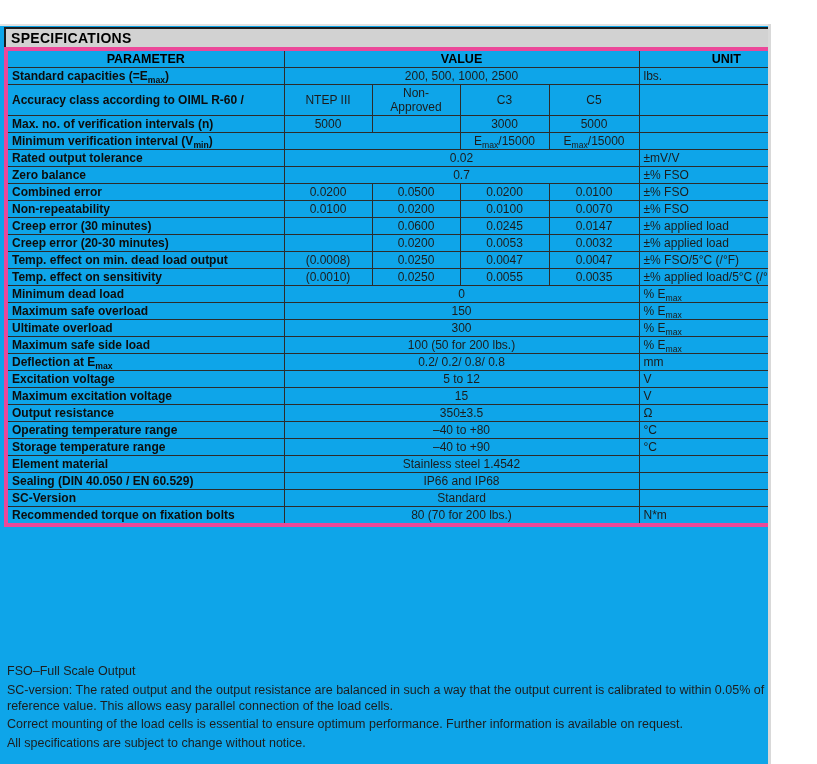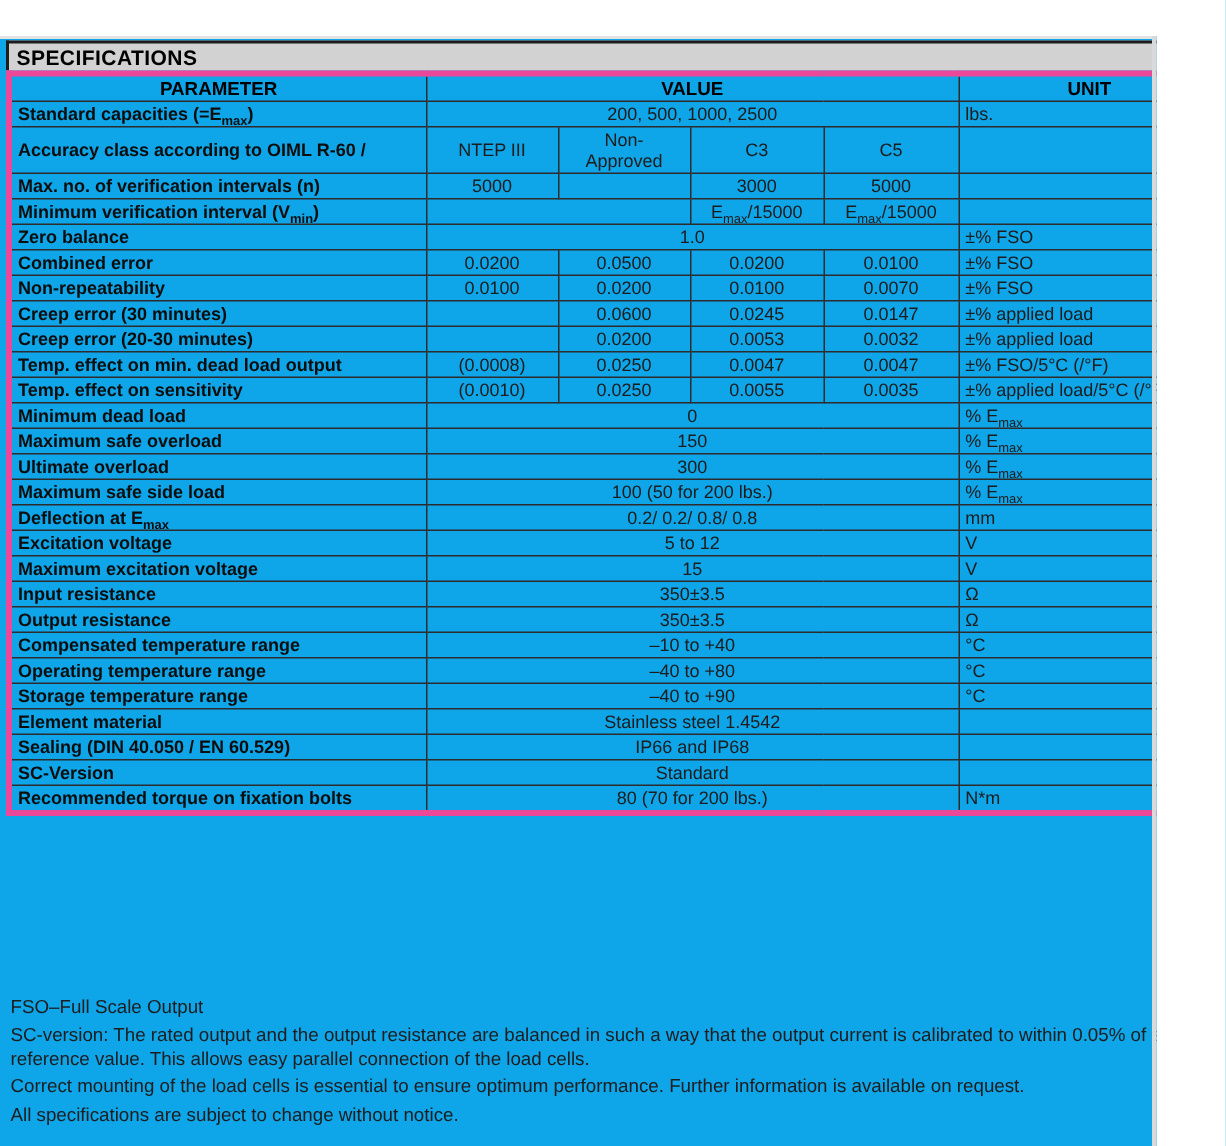--- a/index.html
+++ b/index.html
@@ -116,22 +116,27 @@
             <td class="unit"></td>
           </tr>
           <tr>
             <td class="param">Minimum verification interval (V<sub>min</sub>)</td>
             <td class="val" colspan="2"></td>
             <td class="val">E<sub>max</sub>/15000</td>
             <td class="val">E<sub>max</sub>/15000</td>
             <td class="unit"></td>
           </tr>
           <tr>
+            <td class="param">Rated output tolerance</td>
+            <td class="val" colspan="4">0.02</td>
+            <td class="unit">±mV/V</td>
+          </tr>
+          <tr>
             <td class="param">Zero balance</td>
-            <td class="val" colspan="4">1.0</td>
+            <td class="val" colspan="4">0.7</td>
             <td class="unit">±% FSO</td>
           </tr>
           <tr>
             <td class="param">Combined error</td>
             <td class="val">0.0200</td>
             <td class="val">0.0500</td>
             <td class="val">0.0200</td>
             <td class="val">0.0100</td>
             <td class="unit">±% FSO</td>
           </tr>
@@ -204,33 +209,23 @@
             <td class="param">Excitation voltage</td>
             <td class="val" colspan="4">5 to 12</td>
             <td class="unit">V</td>
           </tr>
           <tr>
             <td class="param">Maximum excitation voltage</td>
             <td class="val" colspan="4">15</td>
             <td class="unit">V</td>
           </tr>
           <tr>
-            <td class="param">Input resistance</td>
-            <td class="val" colspan="4">350±3.5</td>
-            <td class="unit">Ω</td>
-          </tr>
-          <tr>
             <td class="param">Output resistance</td>
             <td class="val" colspan="4">350±3.5</td>
             <td class="unit">Ω</td>
-          </tr>
-          <tr>
-            <td class="param">Compensated temperature range</td>
-            <td class="val" colspan="4">–10 to +40</td>
-            <td class="unit">°C</td>
           </tr>
           <tr>
             <td class="param">Operating temperature range</td>
             <td class="val" colspan="4">–40 to +80</td>
             <td class="unit">°C</td>
           </tr>
           <tr>
             <td class="param">Storage temperature range</td>
             <td class="val" colspan="4">–40 to +90</td>
             <td class="unit">°C</td>

